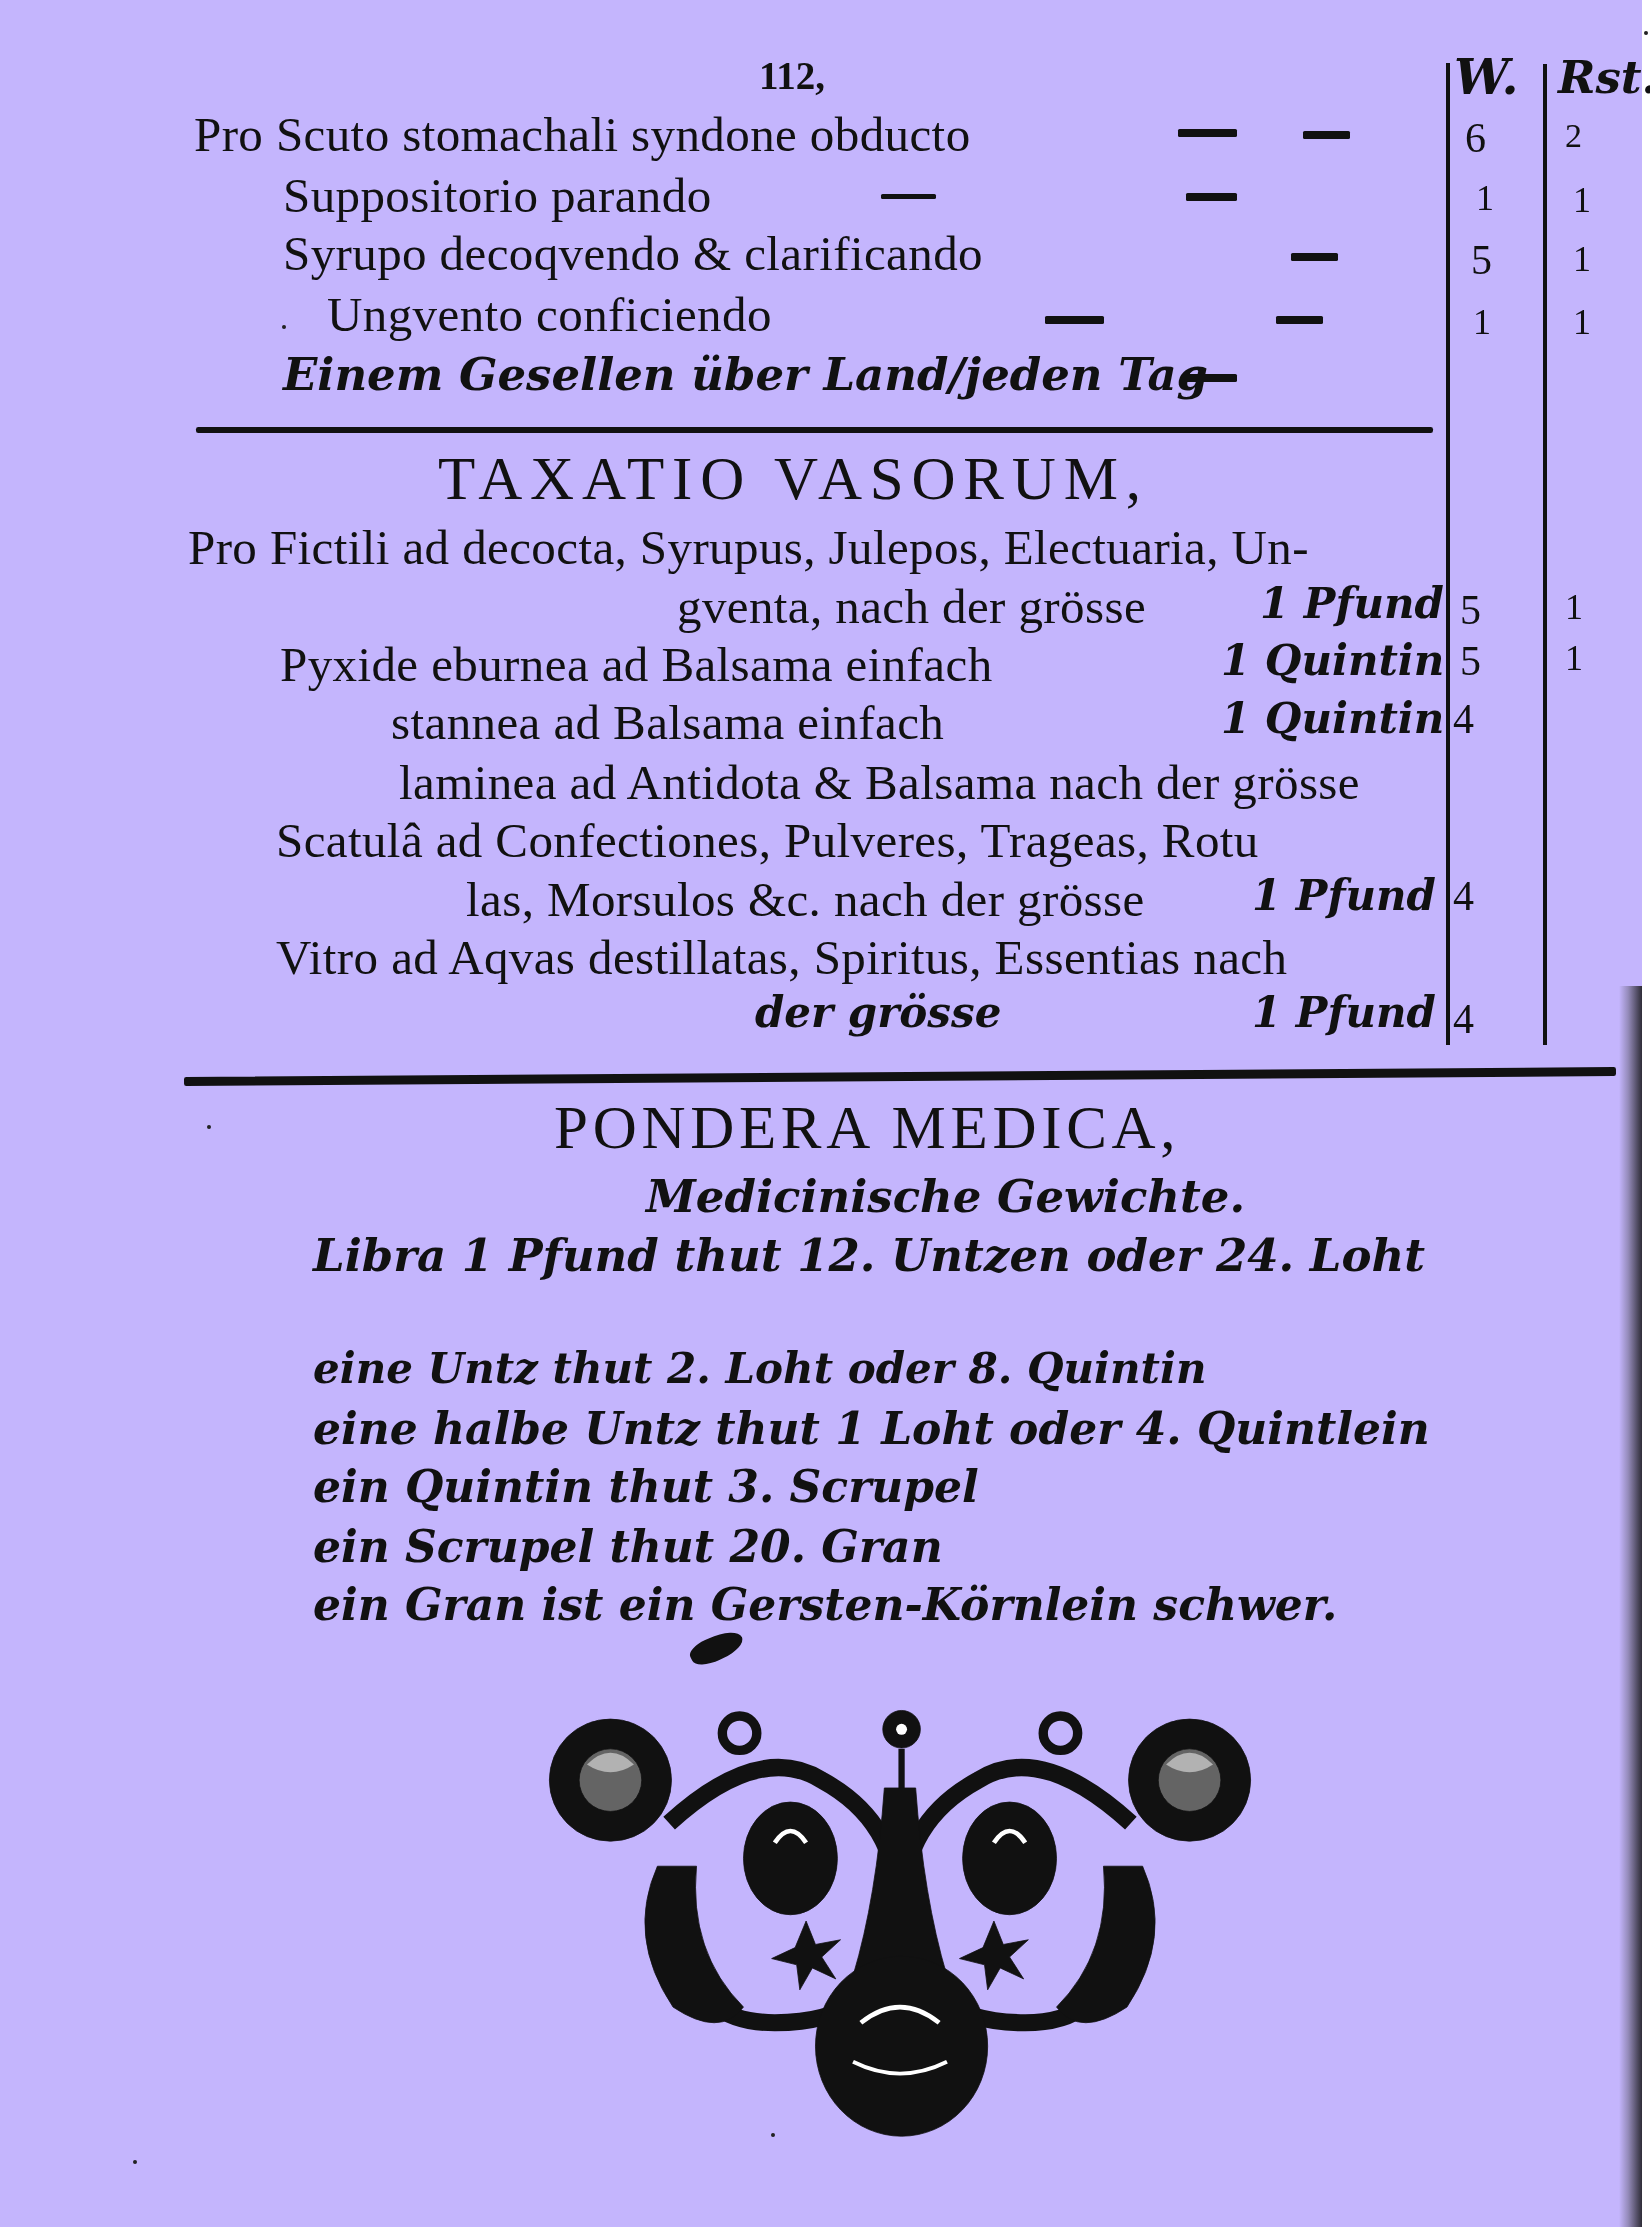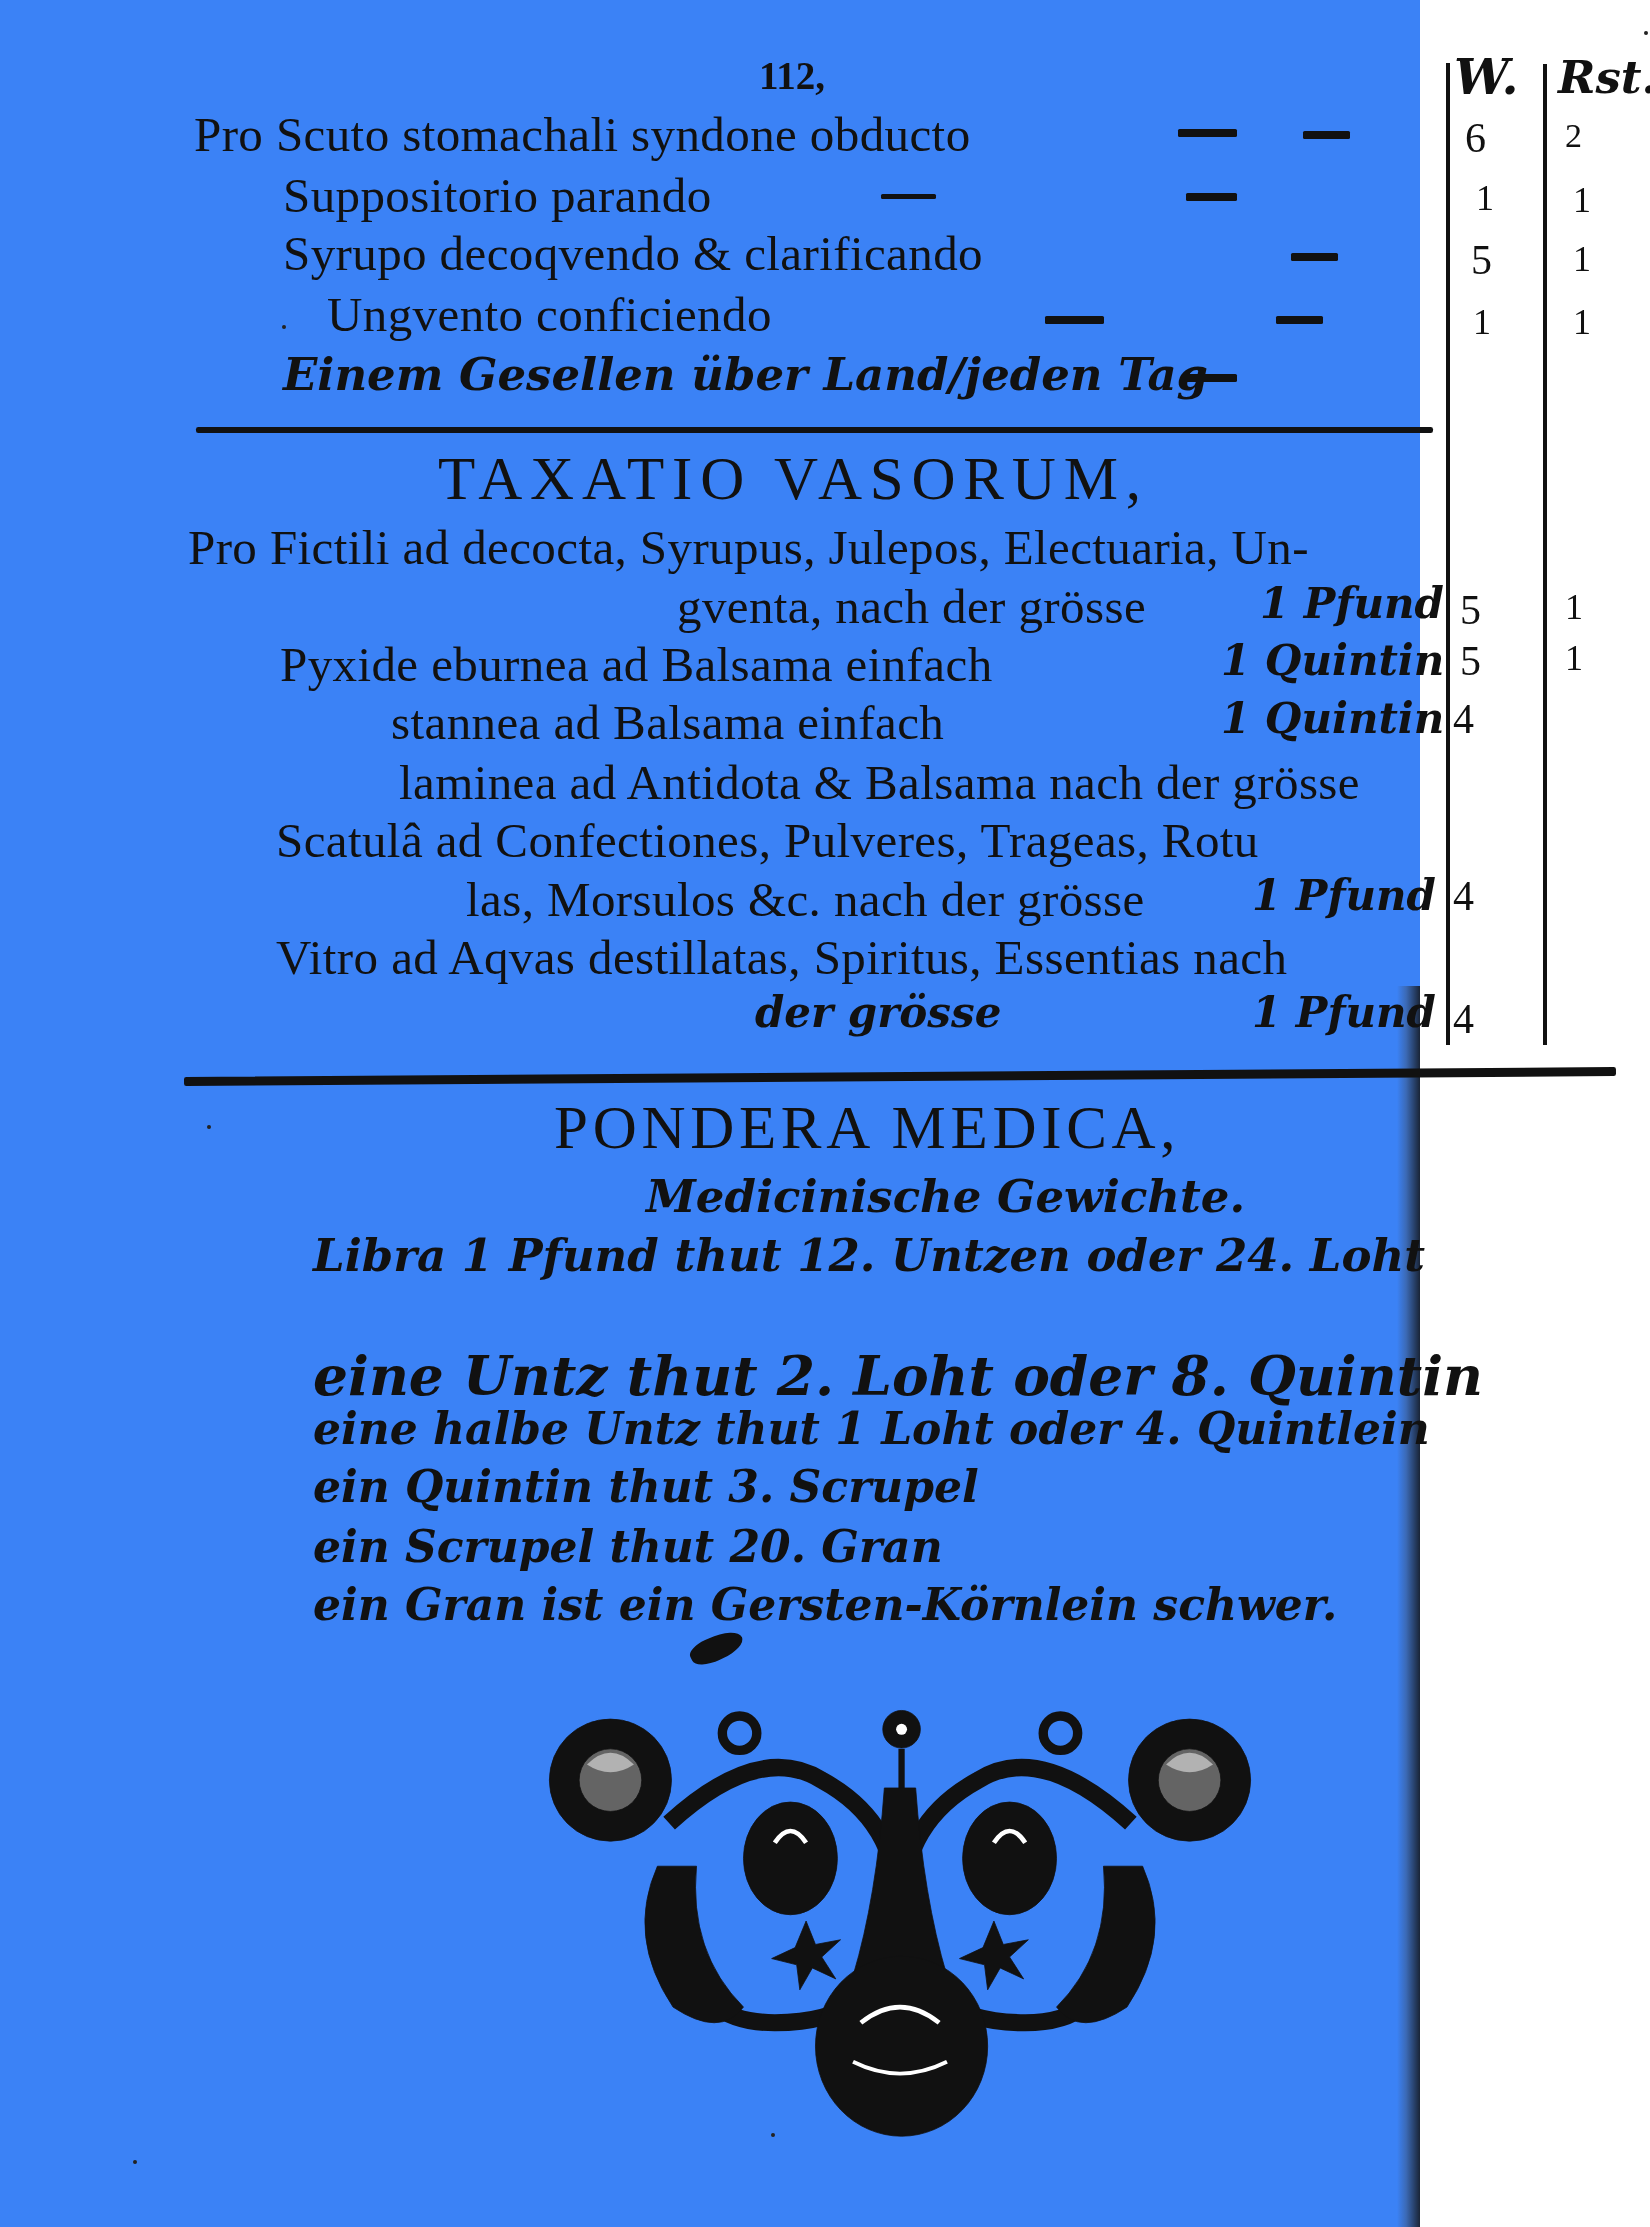--- a/index.html
+++ b/index.html
@@ -1,19 +1,19 @@
 <!DOCTYPE html>
 <html style="font-size:12.5px"><head>
   <meta charset="utf-8">
   <style>
     * { box-sizing: border-box; margin: 0; padding: 0; }
     html, body { width: 1651px; height: 2227px; background: #ffffff; overflow: hidden; }
     body { position: relative; font-family: "DejaVu Serif", "Liberation Serif", serif; color: #111; }
 
-    .page { position: absolute; left: 0; top: 0; width: 1420px; height: 2227px; background: #3b82f6; }
+    .page { position: absolute; left: 0; top: 0; width: 1642px; height: 2227px; background: #c4b5fd; }
 
     
     .gutter { position: absolute; right: 0; top: 986px; width: 23.5px; height: 1241px;
       background: linear-gradient(to right, rgba(255,255,255,0) 0%, rgba(60,60,60,0.35) 40%, rgba(20,20,20,0.85) 100%); }
 
     .t { position: absolute; white-space: nowrap; line-height: 1; }
     .roman { font-family: "Liberation Serif", "DejaVu Serif", serif; font-size: 49px; letter-spacing: 0.4px; }
     .frak { font-family: "DejaVu Serif", "Liberation Serif", serif; font-weight: bold; font-size: 42px; font-style: italic; }
     .heading { font-family: "Liberation Serif", serif; font-size: 61px; letter-spacing: 7.8px; }
     .pagenum { font-family: "Liberation Serif", serif; font-size: 39px; font-weight: bold; }
@@ -100,21 +100,21 @@
   <div class="t frak" style="left:755px; top:992px;">der grösse</div>
   <div class="t frak" style="left:1252px; top:992px;">1 Pfund</div>
   <div class="t num" style="left:1453px; top:998px;">4</div>
 
   <div class="hrule" style="left:184px; top:1072px; width:1432px; height:9.4px; transform: rotate(-0.4deg);"></div>
 
   <div class="t heading" style="left:554px; top:1097px; letter-spacing:4.7px;">PONDERA MEDICA,</div>
   <div class="t frak" style="left:646px; top:1174px; font-size:45px;">Medicinische Gewichte.</div>
 
   <div class="t frak" style="left:313px; top:1233px; font-size:45px;">Libra 1 Pfund thut 12. Untzen oder 24. Loht</div>
-  <div class="t frak" style="left:313px; top:1348px; font-size:55px;">eine Untz thut 2. Loht oder 8. Quintin</div>
+  <div class="t frak" style="left:313px; top:1348px; font-size:42px;">eine Untz thut 2. Loht oder 8. Quintin</div>
   <div class="t frak" style="left:313px; top:1407px; font-size:44px;">eine halbe Untz thut 1 Loht oder 4. Quintlein</div>
   <div class="t frak" style="left:313px; top:1465px; font-size:44px;">ein Quintin thut 3. Scrupel</div>
   <div class="t frak" style="left:313px; top:1525px; font-size:44px;">ein Scrupel thut 20. Gran</div>
   <div class="t frak" style="left:313px; top:1583px; font-size:44px;">ein Gran ist ein Gersten-Körnlein schwer.</div>
 
   <div class="blot"></div>
 
   <svg class="ornament" viewBox="0 0 920 580">
     <g fill="#111" stroke="#111">
 

